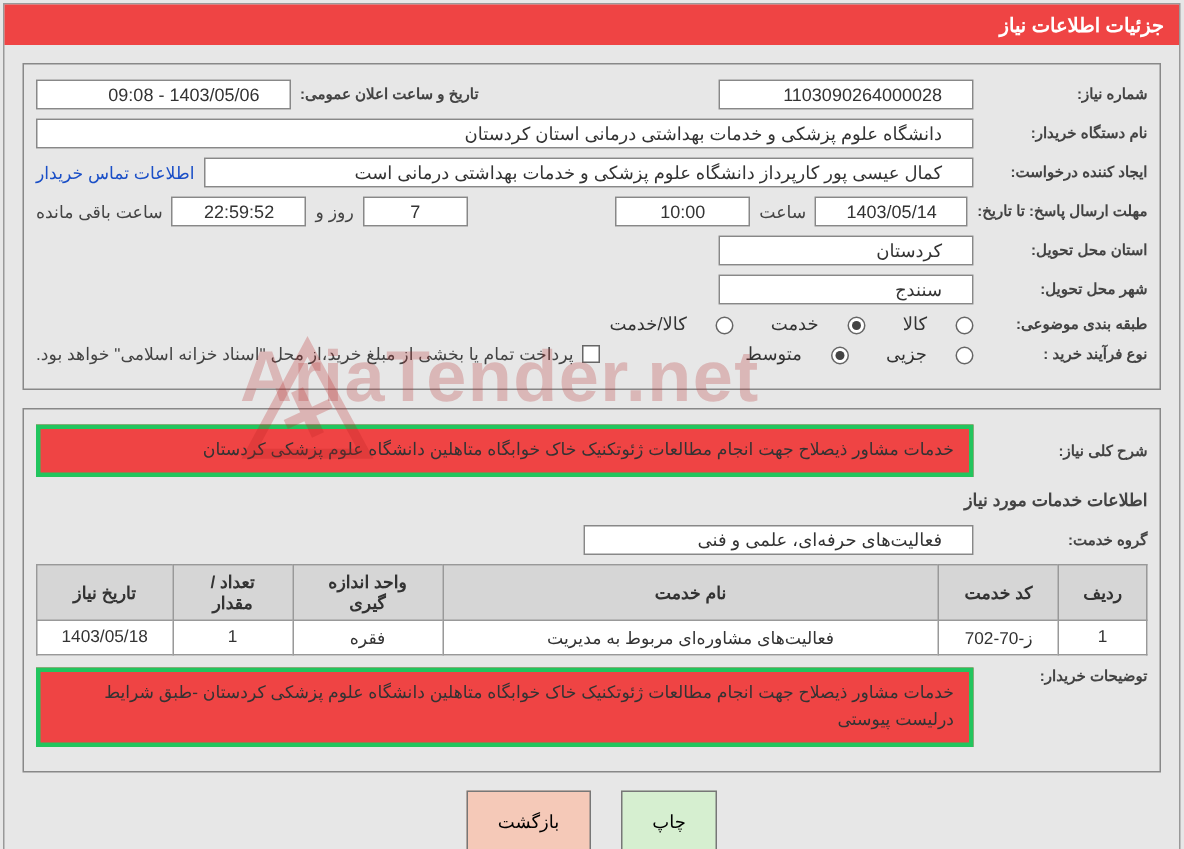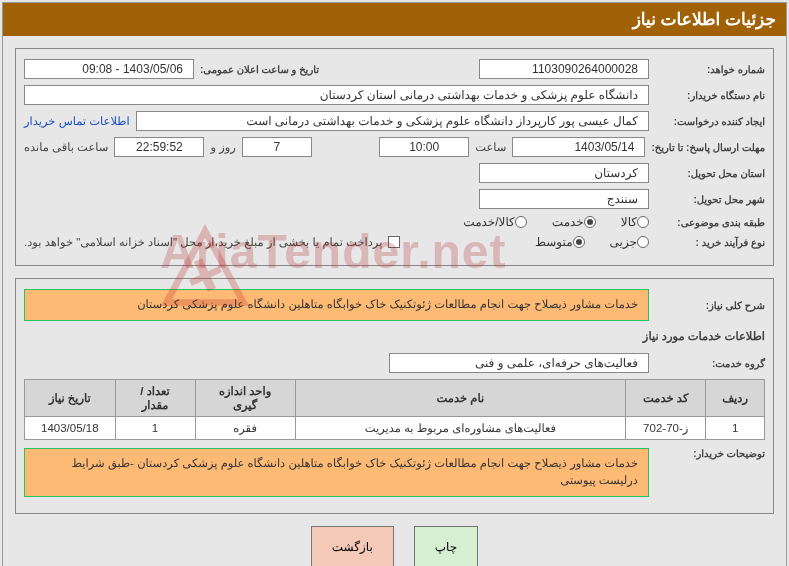--- a/index.html
+++ b/index.html
@@ -12,25 +12,25 @@
   height: 566px;
   overflow: hidden;
   color: #333;
 }
 .outer {
   border: 1px solid #999;
   margin: 2px;
   background: #e7e7e7;
 }
 .header {
-  background: #a16207;
+  background: #ef4444;
   color: #fff;
   font-weight: bold;
   padding: 6px 10px;
-  font-size: 17px;
+  font-size: 13px;
   text-align: right;
 }
 .content {
   padding: 12px 12px 18px 12px;
 }
 .panel {
   border: 1px solid #888;
   padding: 10px 8px;
   margin-bottom: 12px;
   background: #e7e7e7;
@@ -53,53 +53,53 @@
 }
 .label-inline {
   font-weight: normal;
   color: #444;
   white-space: nowrap;
   font-size: 11.5px;
 }
 .field {
   border: 1px solid #888;
   background: #fff;
-  padding: 2px 10px;
+  padding: 2px 20px;
   min-height: 20px;
   font-size: 12px;
   color: #333;
   display: inline-flex;
   align-items: center;
 }
 .field-wide { flex: 1; min-width: 200px; }
 .field-med { width: 170px; }
 .field-sm { width: 90px; text-align: center; justify-content: center; }
 .field-tiny { width: 70px; text-align: center; justify-content: center; }
 .link { color: #1a4fc7; cursor: pointer; font-size: 11.5px; }
 .radio-group { display: flex; gap: 25px; align-items: center; }
-.radio-item { display: flex; align-items: center; gap: 0; }
+.radio-item { display: flex; align-items: flex-end; gap: 19px; }
 .radio-circle {
   width: 12px; height: 12px; border: 1px solid #666;
   border-radius: 50%; display: inline-flex;
   align-items: center; justify-content: center; background: #fff;
 }
 .radio-circle.sel::after {
   content: ""; width: 6px; height: 6px;
   background: #444; border-radius: 50%;
 }
 .checkbox {
   width: 12px; height: 12px; border: 1px solid #666;
   display: inline-block; background: #fff;
 }
 .section-label {
   font-weight: bold; color: #444; font-size: 11.5px;
   margin-bottom: 4px; display: block;
 }
 .big-box {
-  border: 1px solid #22c55e; background: #fdba74;
+  border: 3px solid #22c55e; background: #ef4444;
   padding: 6px 10px; min-height: 32px;
   font-size: 11.5px; color: #333; line-height: 1.5;
 }
 .table { width: 100%; border-collapse: collapse; margin-top: 4px; }
 .table th, .table td {
   border: 1px solid #999; padding: 4px 16px;
   font-size: 11.5px; text-align: center;
 }
 .table th { background: #d6d6d6; font-weight: bold; }
 .table td { background: #fff; }
@@ -132,41 +132,41 @@
     <svg class="wm-icon" viewBox="0 0 100 100">
       <polygon points="50,10 85,75 15,75" fill="none" stroke="#b22" stroke-width="6"></polygon>
       <rect x="35" y="48" width="30" height="6" fill="#b22" transform="rotate(-25 50 50)"></rect>
       <rect x="46" y="35" width="8" height="30" fill="#b22" transform="rotate(-25 50 50)"></rect>
     </svg>
     <div class="watermark">AriaTender.net</div>
 
     <div class="panel">
 
       <div class="row">
-        <span class="label">شماره خواهد:</span>
+        <span class="label">شماره نیاز:</span>
         <span class="field field-med">1103090264000028</span>
         <span style="flex:1"></span>
         <span class="label" style="min-width:auto">تاریخ و ساعت اعلان عمومی:</span>
         <span class="field field-med">1403/05/06 - 09:08</span>
       </div>
 
       <div class="row">
         <span class="label">نام دستگاه خریدار:</span>
         <span class="field field-wide">دانشگاه علوم پزشکی و خدمات بهداشتی  درمانی استان کردستان</span>
       </div>
 
       <div class="row">
         <span class="label">ایجاد کننده درخواست:</span>
         <span class="field field-wide">کمال عیسی پور کارپرداز دانشگاه علوم پزشکی و خدمات بهداشتی  درمانی است</span>
         <span class="link">اطلاعات تماس خریدار</span>
       </div>
 
       <div class="row">
         <span class="label">مهلت ارسال پاسخ: تا تاریخ:</span>
-        <span class="field" style="width:133px">1403/05/14</span>
+        <span class="field" style="width:102px">1403/05/14</span>
         <span class="label-inline">ساعت</span>
         <span class="field field-sm">10:00</span>
         <span style="flex:1"></span>
         <span class="field field-tiny">7</span>
         <span class="label-inline">روز و</span>
         <span class="field field-sm">22:59:52</span>
         <span class="label-inline">ساعت باقی مانده</span>
       </div>
 
       <div class="row">

